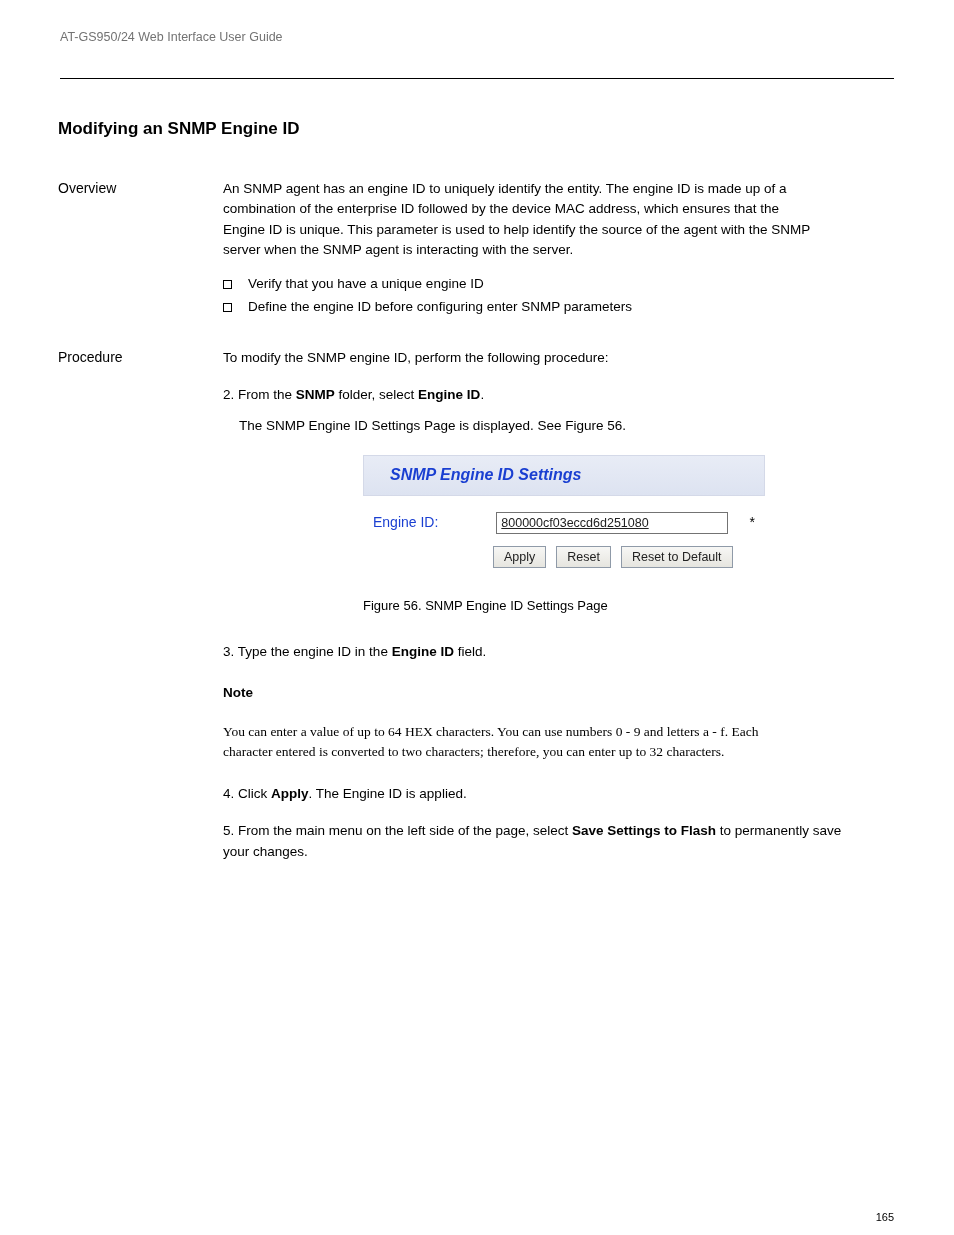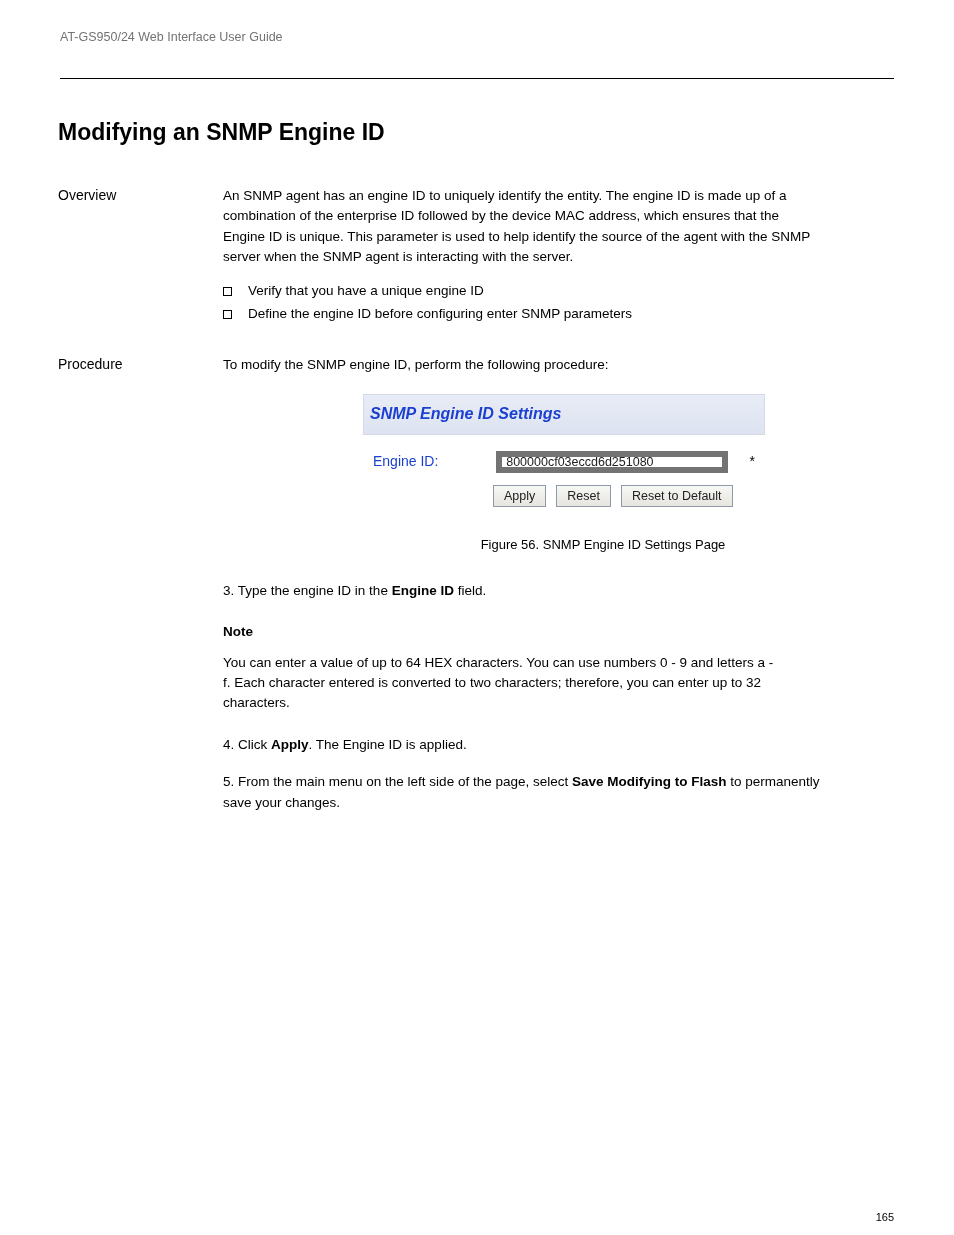--- a/index.html
+++ b/index.html
@@ -22,21 +22,21 @@
   .header-right { color: #000; }
   .hr-line {
     border: none;
     border-top: 1px solid #000;
     margin: 0 60px 0 60px;
   }
   .content {
     padding: 40px 60px 0 115px;
   }
   h1.section-title {
-    font-size: 23px;
+    font-size: 17px;
     font-weight: bold;
     margin-left: -57px;
     margin-bottom: 40px;
   }
   .overview-row {
     display: flex;
     margin-bottom: 12px;
   }
   .side-label {
     width: 165px;
@@ -77,21 +77,21 @@
   .step-block b { font-weight: bold; }
   .figure-wrap {
     margin: 18px 0 10px 140px;
   }
   .figure-box {
     width: 402px;
     background: #fff;
   }
   .figure-title-bar {
     background: linear-gradient(#e8ecf6, #dde3f1);
-    padding: 7px 6px;
+    padding: 7px 26px;
     font-weight: bold;
     font-style: italic;
     color: #1a3fd1;
     font-size: 16px;
     border: 1px solid #d4d9e8;
   }
   .figure-body {
     padding: 16px 10px 12px 10px;
     display: flex;
     flex-direction: column;
@@ -101,21 +101,21 @@
     display: flex;
     align-items: center;
     gap: 20px;
   }
   .field-label {
     color: #1a3fd1;
     font-size: 14px;
     width: 106px;
   }
   .text-input {
-    border: 6px solid #737373;
+    border: 1px solid #737373;
     height: 22px;
     width: 237px;
     padding: 2px 4px;
     font-size: 12.5px;
     font-family: Arial, sans-serif;
     color: #222;
     text-decoration: underline;
   }
   .asterisk { font-size: 14px; color: #000; margin-left: 2px; }
   .btn-row {
@@ -127,21 +127,21 @@
   .btn {
     border: 1px solid #8f9aa8;
     background: linear-gradient(#f7f7f5, #e6e5df);
     font-size: 12.5px;
     padding: 3px 10px;
     cursor: pointer;
     font-family: Arial, sans-serif;
     color: #222;
   }
   .figure-caption {
-    text-align: center;
+    text-align: left;
     font-size: 13px;
     margin-top: 16px;
   }
   .after-fig { margin-top: 26px; }
   .note-row { display: flex; margin: 20px 0 0 0; }
   .note-label { width: 50px; font-weight: bold; font-size: 13.5px; flex-shrink: 0; }
   .note-text { font-size: 13.5px; line-height: 1.5; max-width: 560px; }
   .page-number {
     position: absolute;
     bottom: 12px;
@@ -177,20 +177,25 @@
       </div>
     </div>
   </div>
 
   <div class="overview-row">
     <div class="side-label">Procedure</div>
     <div class="steps">
       <div class="step-block">To modify the SNMP engine ID, perform the following procedure:</div>
 
 
+      <div class="step-block">
+        <span>2.</span>
+        <span>From the <b>SNMP</b> folder, select <b>Engine ID</b>.</span>
+        <div style="margin-top:10px; margin-left:16px;">The SNMP Engine ID Settings Page is displayed. See Figure 56.</div>
+      </div>
 
       <div class="figure-wrap">
         <div class="figure-box">
           <div class="figure-title-bar">SNMP Engine ID Settings</div>
           <div class="figure-body">
             <div class="field-row">
               <span class="field-label">Engine ID:</span>
               <input class="text-input" type="text" value="800000cf03eccd6d251080" style="">
               <span class="asterisk">*</span>
             </div>
@@ -205,29 +210,29 @@
       </div>
 
       <div class="step-block after-fig">
         <span>3.</span>
         <span>Type the engine ID in the <b>Engine ID</b> field.</span>
       </div>
 
       <div class="note-row">
         <div class="note-label">Note</div>
       </div>
-      <div class="note-text" style="margin-left:0; margin-top:10px;">You can enter a value of up to 64 HEX characters. You can use numbers 0 - 9 and letters a - f. Each character entered is converted to two characters; therefore, you can enter up to 32 characters.</div>
+      <div class="note-text" style="margin-left:0; margin-top:18px;font-family:Liberation Serif, serif;">You can enter a value of up to 64 HEX characters. You can use numbers 0 - 9 and letters a - f. Each character entered is converted to two characters; therefore, you can enter up to 32 characters.</div>
 
       <div class="step-block" style="margin-top:22px;">
         <span>4.</span>
         <span>Click <b>Apply</b>. The Engine ID is applied.</span>
       </div>
 
       <div class="step-block">
         <span>5.</span>
-        <span>From the main menu on the left side of the page, select <b>Save Modifying to Flash</b> to permanently save your changes.</span>
+        <span>From the main menu on the left side of the page, select <b>Save Settings to Flash</b> to permanently save your changes.</span>
       </div>
 
     </div>
   </div>
 </div>
 
 <div class="page-number">165</div>
 
 </body></html>

